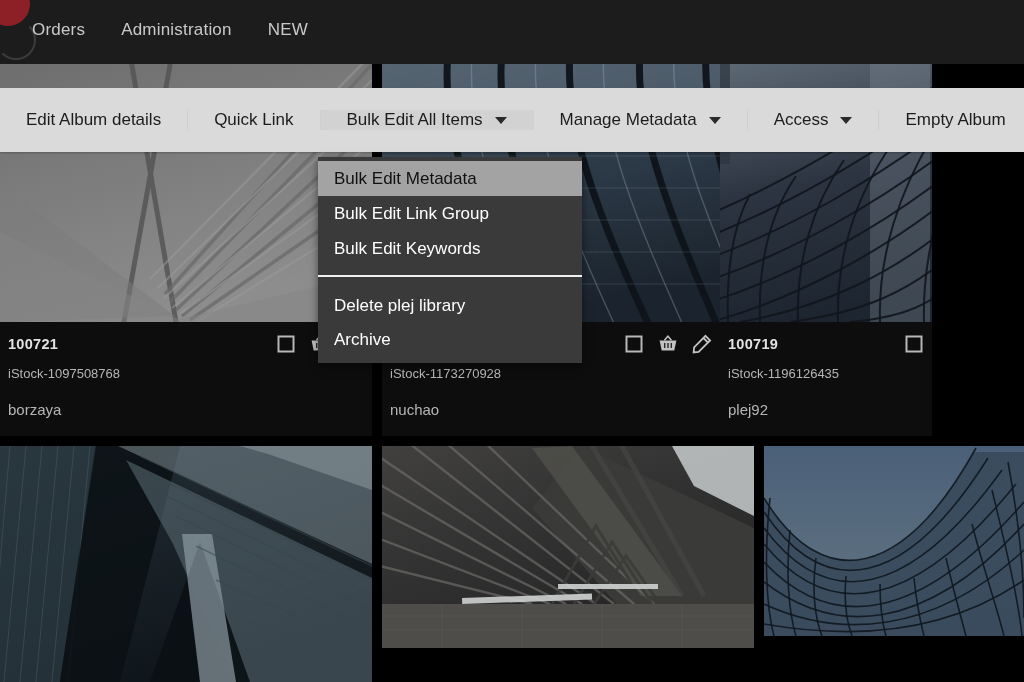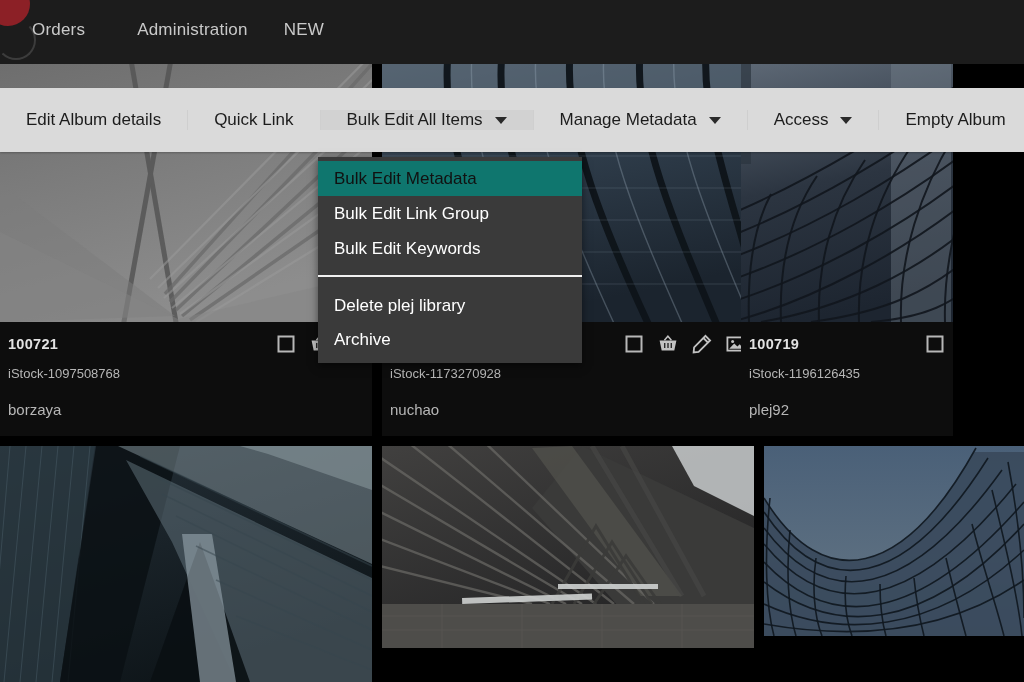--- a/index.html
+++ b/index.html
@@ -27,21 +27,21 @@
   #topnav .nav-items{
     position:absolute; left:0; top:0; height:60px;
     display:flex; align-items:center;
   }
   .nav-item{
     color:#c9c9c9; font-size:17px; letter-spacing:.2px;
     padding:0 0; margin-left:0;
     white-space:nowrap;
   }
   .nav-item.i0{ margin-left:32px; }
-  .nav-item.i1{ margin-left:52px; }
+  .nav-item.i1{ margin-left:36px; }
   .nav-item.i2{ margin-left:36px; }
 
   
   #grid{ position:absolute; left:0; top:64px; width:1024px; height:618px; z-index:10;border-radius:24px;}
   .card{ position:absolute; background:#0b0b0b; overflow:hidden; }
   .thumb{ position:absolute; left:0; top:0; right:0; overflow:hidden; }
   .meta{ position:absolute; left:0; right:0; bottom:0; background:#0d0d0d; }
   .meta-row1{
     position:absolute; left:8px; top:10px; right:8px; height:24px;
     display:flex; align-items:center; justify-content:space-between;
@@ -78,21 +78,21 @@
   #dropdown{
     position:absolute; left:318px; top:157px; width:264px;
     background:#3a3a3a; z-index:35;
     box-shadow:0 3px 8px rgba(0,0,0,.5);
     padding:4px 0 6px 0;
   }
   .dd-item{
     height:35px; display:flex; align-items:center;
     padding:0 0 0 16px; color:#fff; font-size:17px;
   }
-  .dd-item.hl{ background:#0f766e; color:#111; }
+  .dd-item.hl{ background:#a3a3a3; color:#111; }
   .dd-sep{ height:2px; background:#f0f0f0; margin:9px 0 12px 0; }
   .dd-group-b .dd-item{ height:34px; }
 </style>
 </head>
 <body>
 
 <div id="grid">
 
   <div class="card" style="left:0px; top:0px; width:372px; height:372px;">
     <div class="thumb" style="height:258px;">
@@ -224,21 +224,21 @@
               <path d="M3.2 14.8 L8.2 9.6 L11.4 12.6 L13.8 10.2 L17 14.8 Z" fill="#c2c2c2"></path>
             </svg>
           </span>
         </span>
       </div>
       <div class="meta-file">iStock-1173270928</div>
       <div class="meta-author">nuchao</div>
     </div>
   </div>
 
-  <div class="card" style="left:741px; top:0px; width:212px; height:372px;">
+  <div class="card" style="left:720px; top:0px; width:212px; height:372px;">
     <div class="thumb" style="height:258px;">
       <svg width="260" height="258" viewBox="0 0 260 258" preserveAspectRatio="none">
         <defs>
           <linearGradient id="g3" x1="0" y1="0" x2=".2" y2="1">
             <stop offset="0" stop-color="#5d6875"></stop>
               <stop offset=".5" stop-color="#2c3541"></stop>
               <stop offset="1" stop-color="#1d2530"></stop>
           </linearGradient>
         </defs>
         <rect width="260" height="258" fill="url(#g3)"></rect>

